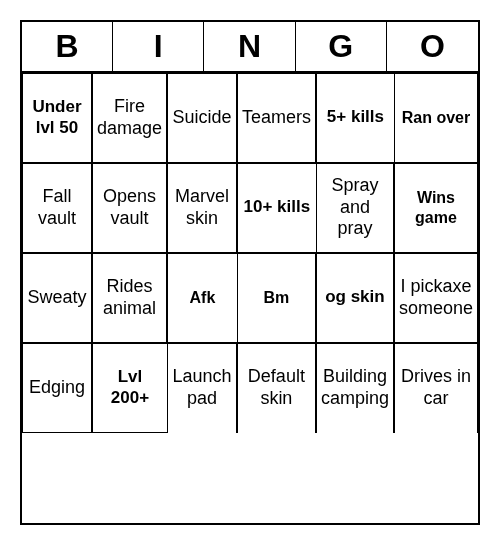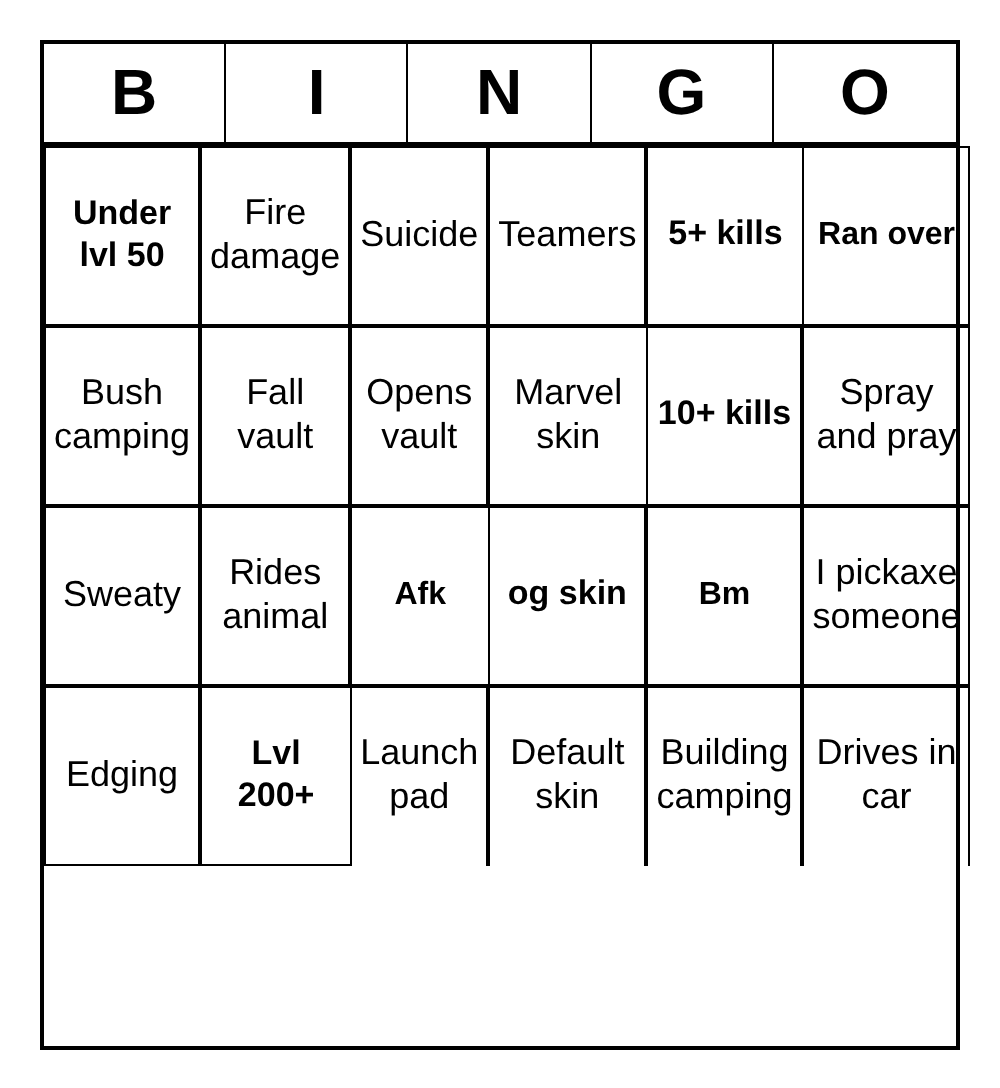--- a/index.html
+++ b/index.html
@@ -104,51 +104,51 @@
       <div class="bingo-cell">
         <span class="cell-text">Teamers</span>
       </div>
       <div class="bingo-cell">
         <span class="cell-text-medium">5+ kills</span>
       </div>
       <div class="bingo-cell">
         <span class="cell-text-large">Ran over</span>
       </div>
       <div class="bingo-cell">
-        <span class="cell-text">Bush camping</span>
-      </div>
-      <div class="bingo-cell">
         <span class="cell-text">Fall vault</span>
       </div>
       <div class="bingo-cell">
         <span class="cell-text">Opens vault</span>
       </div>
       <div class="bingo-cell">
         <span class="cell-text">Marvel skin</span>
       </div>
       <div class="bingo-cell">
         <span class="cell-text-medium">10+ kills</span>
       </div>
       <div class="bingo-cell">
         <span class="cell-text">Spray and pray</span>
       </div>
       <div class="bingo-cell">
+        <span class="cell-text-large">Wins game</span>
+      </div>
+      <div class="bingo-cell">
         <span class="cell-text">Sweaty</span>
       </div>
       <div class="bingo-cell">
         <span class="cell-text">Rides animal</span>
       </div>
       <div class="bingo-cell">
         <span class="cell-text-large">Afk</span>
       </div>
       <div class="bingo-cell">
-        <span class="cell-text-medium">og skin</span>
+        <span class="cell-text-large">Bm</span>
       </div>
       <div class="bingo-cell">
-        <span class="cell-text-large">Bm</span>
+        <span class="cell-text-medium">og skin</span>
       </div>
       <div class="bingo-cell">
         <span class="cell-text">I pickaxe someone</span>
       </div>
       <div class="bingo-cell">
         <span class="cell-text">Edging</span>
       </div>
       <div class="bingo-cell">
         <span class="cell-text-medium">Lvl 200+</span>
       </div>

